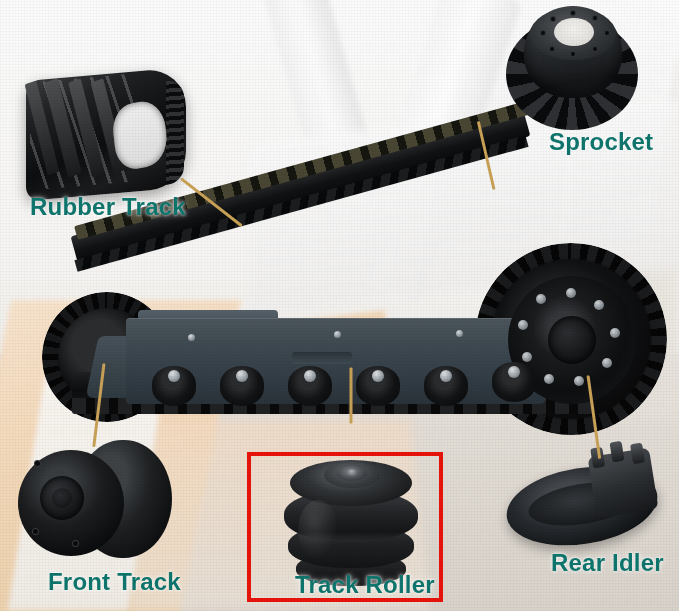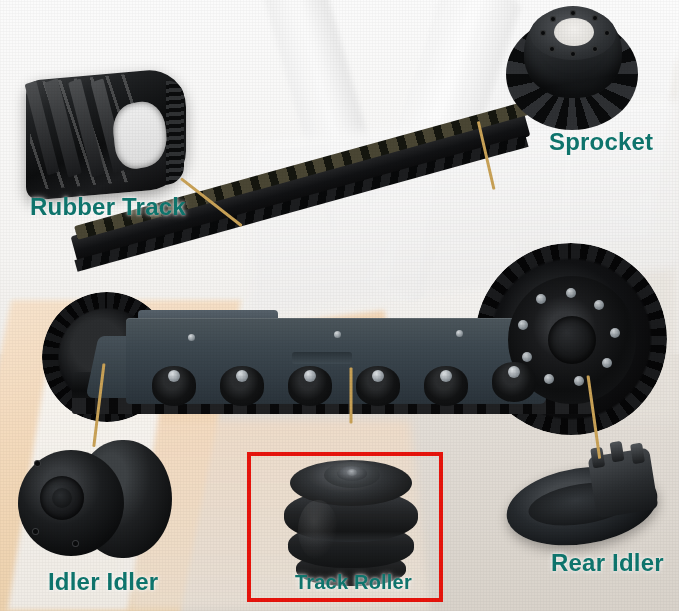--- a/index.html
+++ b/index.html
@@ -447,35 +447,35 @@
 
   <div class="part" id="front-idler-img">
     <div class="fi-flange"></div>
     <div class="fi-outer"></div>
     <div class="fi-inner"></div>
     <div class="fi-hub"></div>
     <div class="fi-bolt" style="left:16px; top:22px;"></div>
     <div class="fi-bolt" style="left:14px; top:90px;"></div>
     <div class="fi-bolt" style="left:54px; top:102px;"></div>
   </div>
-  <div class="lbl" id="lbl-front-idler" style="left:48px; top:568px; font-size:24px;">Idler Idler</div>
+  <div class="lbl" id="lbl-front-idler" style="left:48px; top:568px; font-size:24px;">Front Track</div>
   <div class="leader" style="left:104px; top:362px; width:84px; height:3px; transform: rotate(97deg);"></div>
 
   <div class="part" id="track-roller-img">
     <div class="tr-base"></div>
     <div class="tr-band"></div>
     <div class="tr-mid"></div>
     <div class="tr-top"></div>
     <div class="tr-cap"></div>
     <div class="tr-cap2"></div>
     <div class="tr-pin"></div>
     <div class="tr-shine"></div>
   </div>
   <div id="red-box"></div>
-  <div class="lbl" id="lbl-track-roller" style="left:295px; top:571px; font-size:20px;">Track Roller</div>
+  <div class="lbl" id="lbl-track-roller" style="left:295px; top:571px; font-size:24px;">Track Roller</div>
   <div class="leader" style="left:351px; top:366px; width:56px; height:3px; transform: rotate(90deg);"></div>
 
   <div class="part" id="rear-idler-img">
     <div class="ri-disc"></div>
     <div class="ri-groove"></div>
     <div class="ri-yoke">
       <div class="ri-prong" style="left:4px;  top:-8px;"></div>
       <div class="ri-prong" style="left:24px; top:-11px;"></div>
       <div class="ri-prong" style="left:44px; top:-6px;"></div>
     </div>

